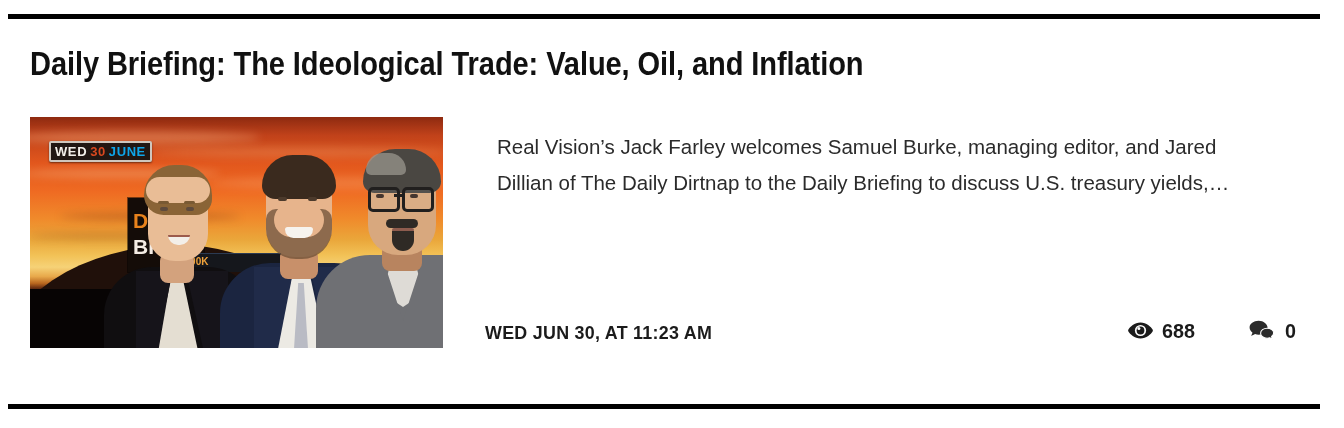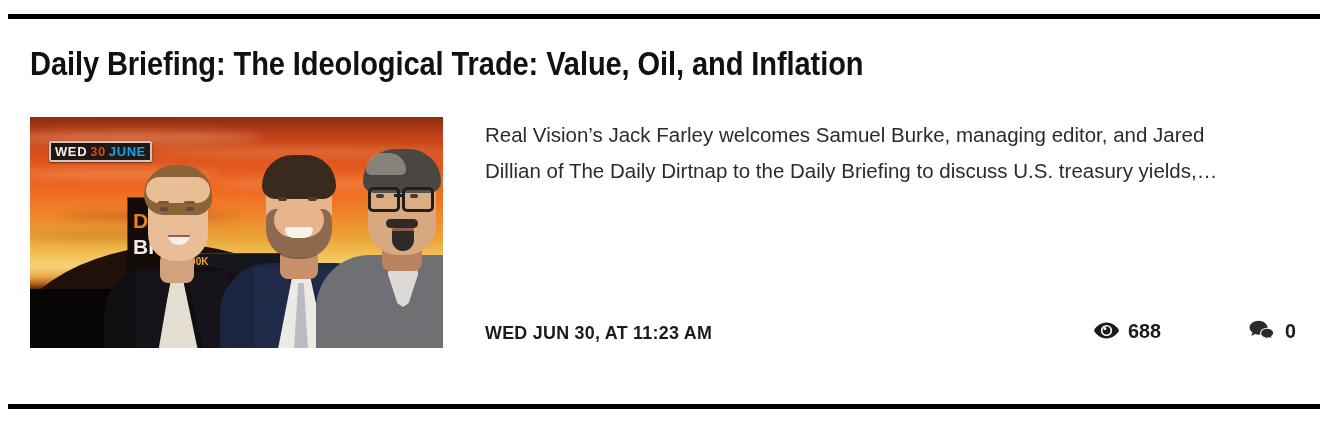--- a/index.html
+++ b/index.html
@@ -408,21 +408,21 @@
   }
 
   
   .content {
     position: absolute;
     left: 485px;
     top: 117px;
     width: 800px;
   }
   .excerpt {
-    margin: 0;
+    margin: 12px;
     font-family: "Liberation Sans", sans-serif;
     font-size: 20.5px;
     line-height: 36px;
     color: #2b2b2b;
     width: 770px;
   }
 
   
   .meta {
     position: absolute;
@@ -443,21 +443,21 @@
     white-space: nowrap;
     transform: scaleX(0.94);
     transform-origin: left top;
   }
   .stats {
     position: absolute;
     right: 0;
     top: 0;
     display: flex;
     align-items: center;
-    gap: 86px;
+    gap: 52px;
   }
   .stat {
     display: flex;
     align-items: center;
     gap: 9px;
   }
   .stat-num {
     font-family: "Liberation Sans Narrow", "Liberation Sans", sans-serif;
     font-size: 21px;
     font-weight: bold;

